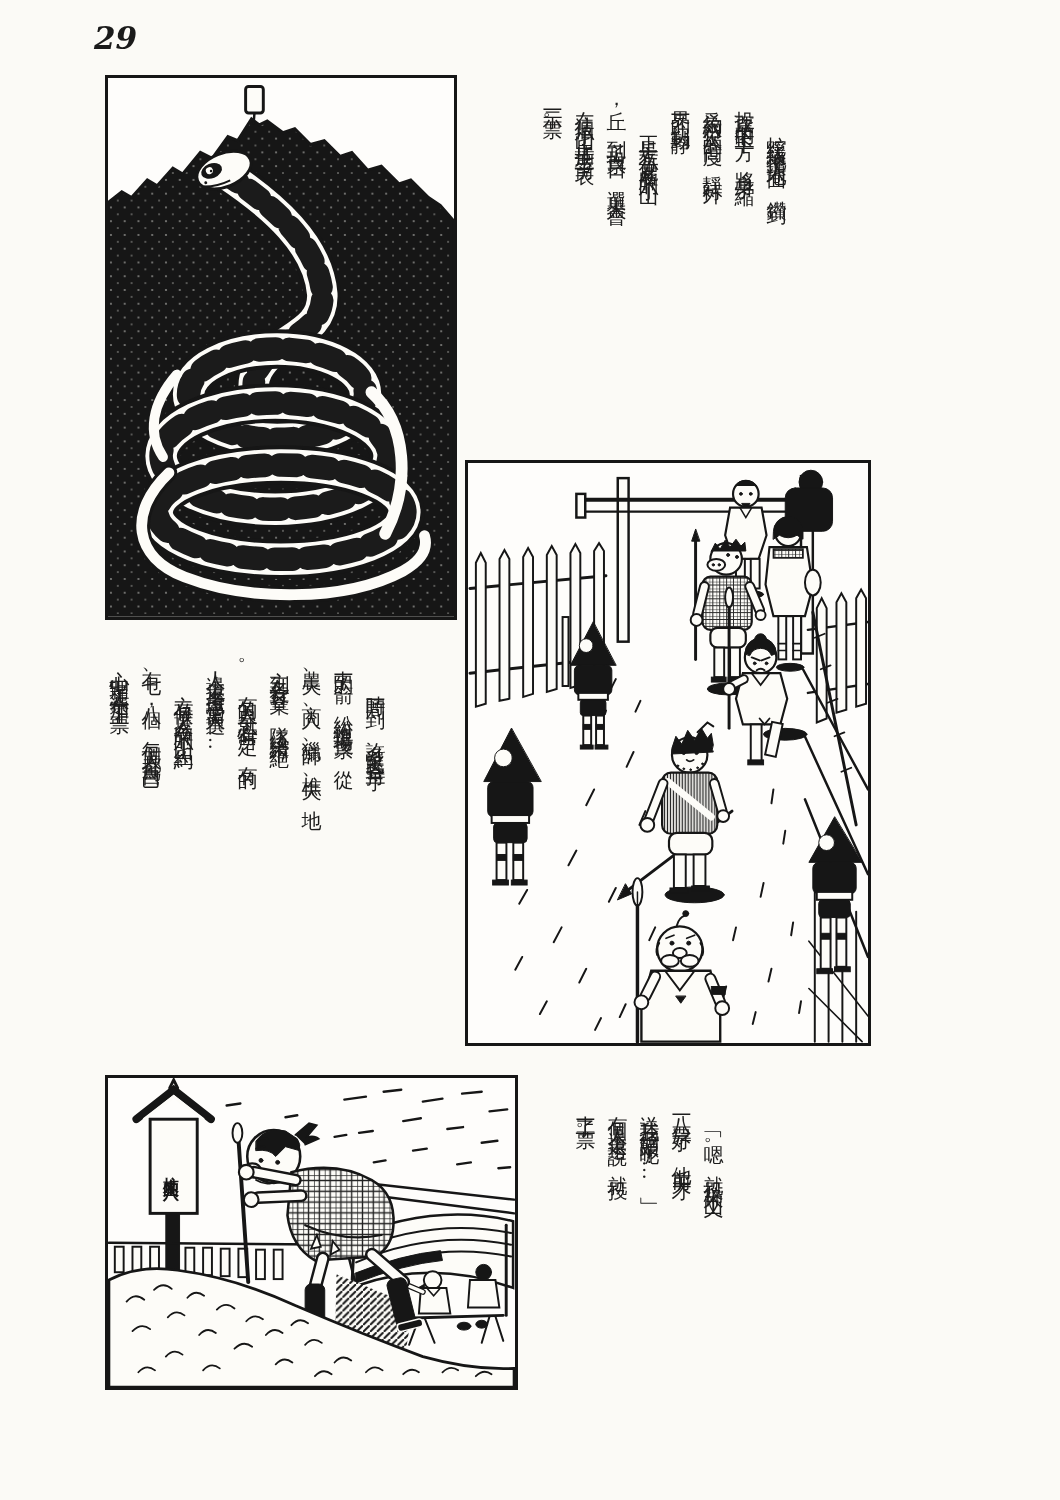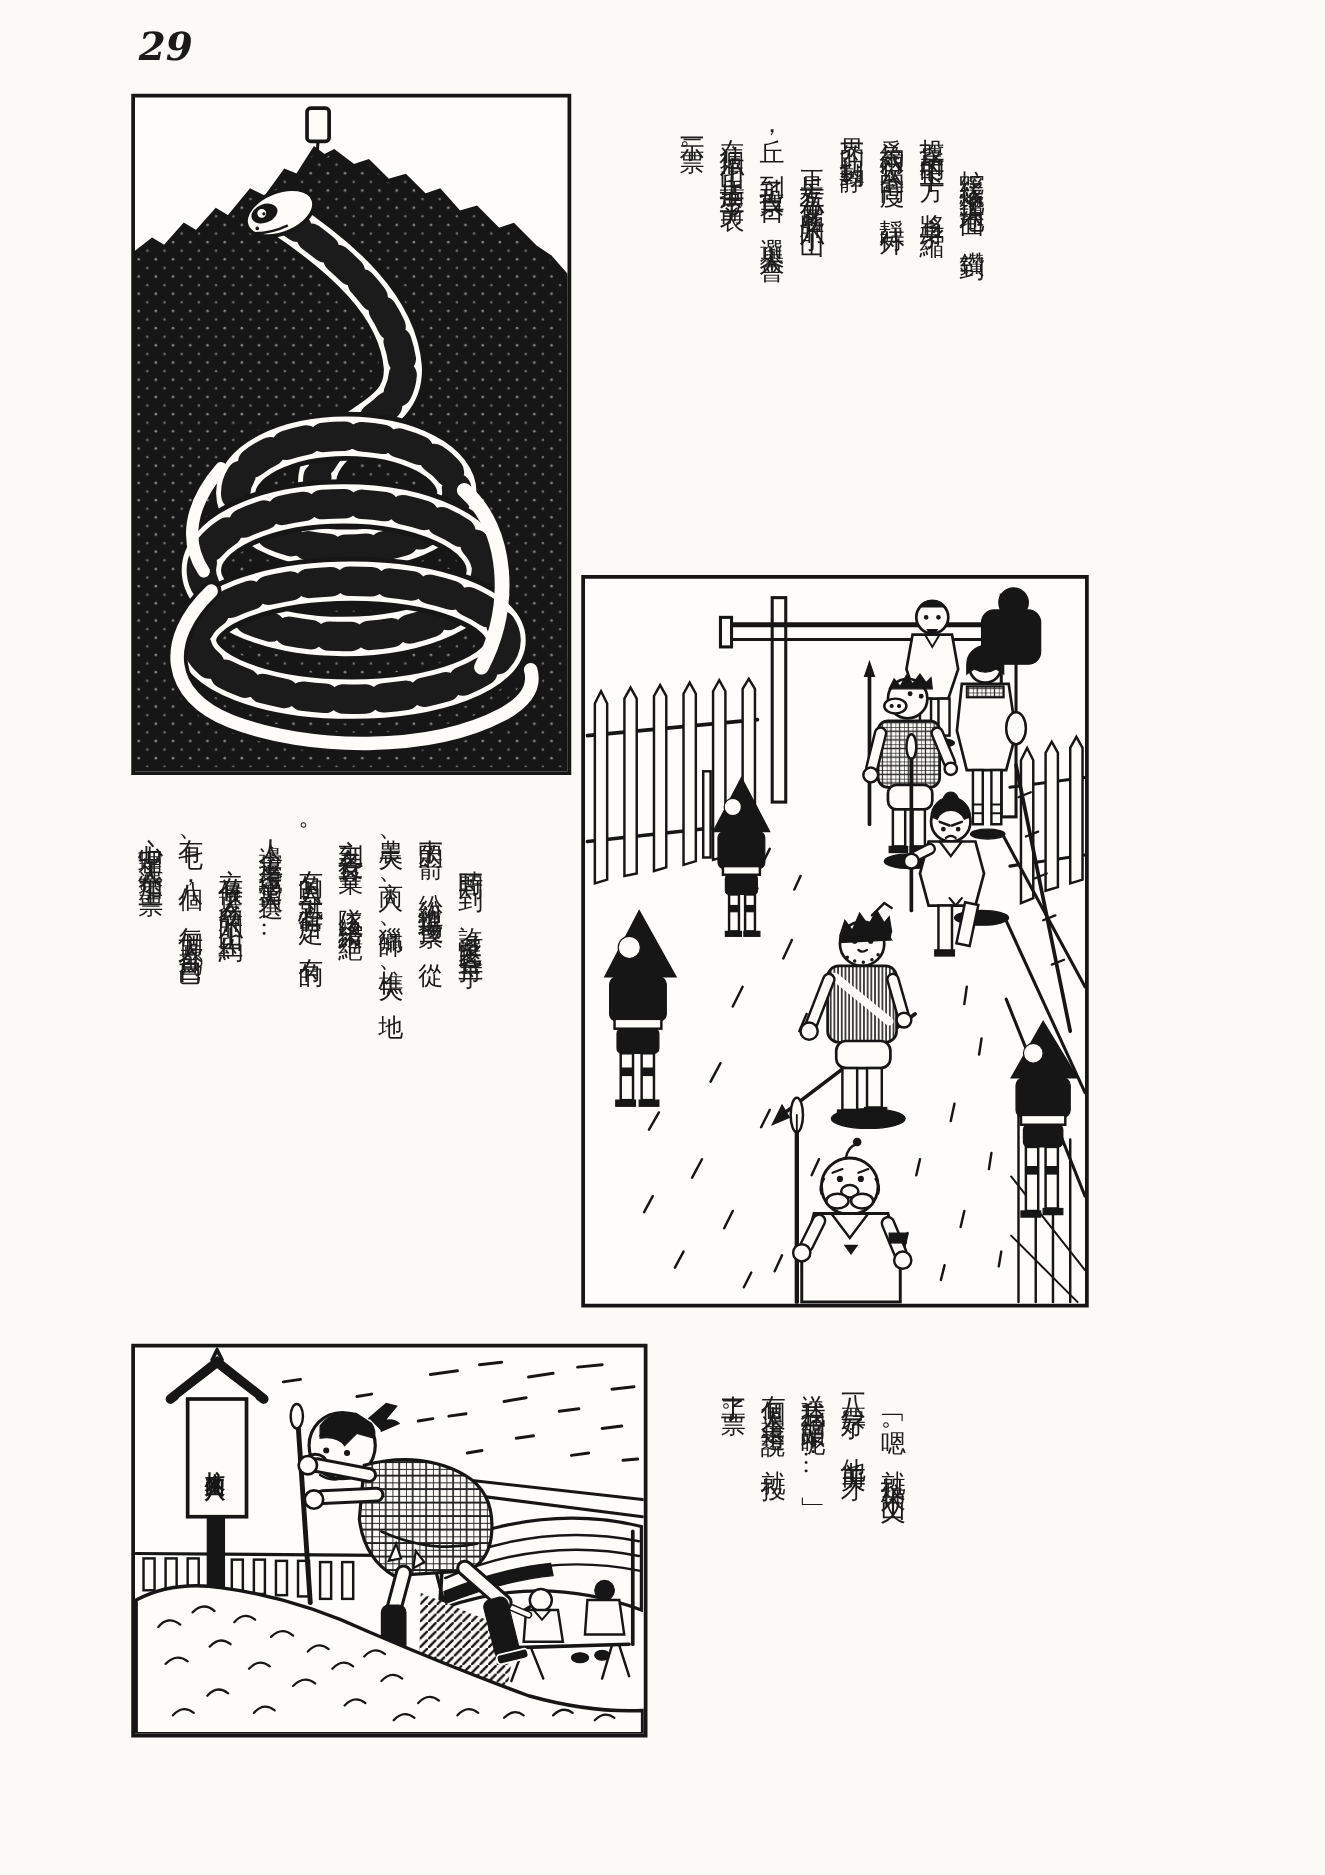--- a/index.html
+++ b/index.html
@@ -3,21 +3,21 @@
 <meta charset="utf-8">
 <style>
   html,body{margin:0;padding:0;}
   body{
     width:1060px;height:1500px;position:relative;
     background:#fbfaf6;
     font-family:"Liberation Serif","DejaVu Serif",serif;
     color:#1a1a1a;overflow:hidden;
   }
   .page-number{
-    position:absolute;left:111px;top:20px;
+    position:absolute;left:94px;top:20px;
     font-style:italic;font-weight:bold;font-size:31px;
     font-family:"DejaVu Serif","Liberation Serif",serif;
   }
   .panel{
     position:absolute;background:#fefdfb;
     border:3px solid #161616;box-sizing:border-box;
   }
   .panel svg{display:block;width:100%;height:100%;}
   #panel1{left:105px;top:75px;width:352px;height:545px;}
   #panel2{left:465px;top:460px;width:406px;height:586px;}

